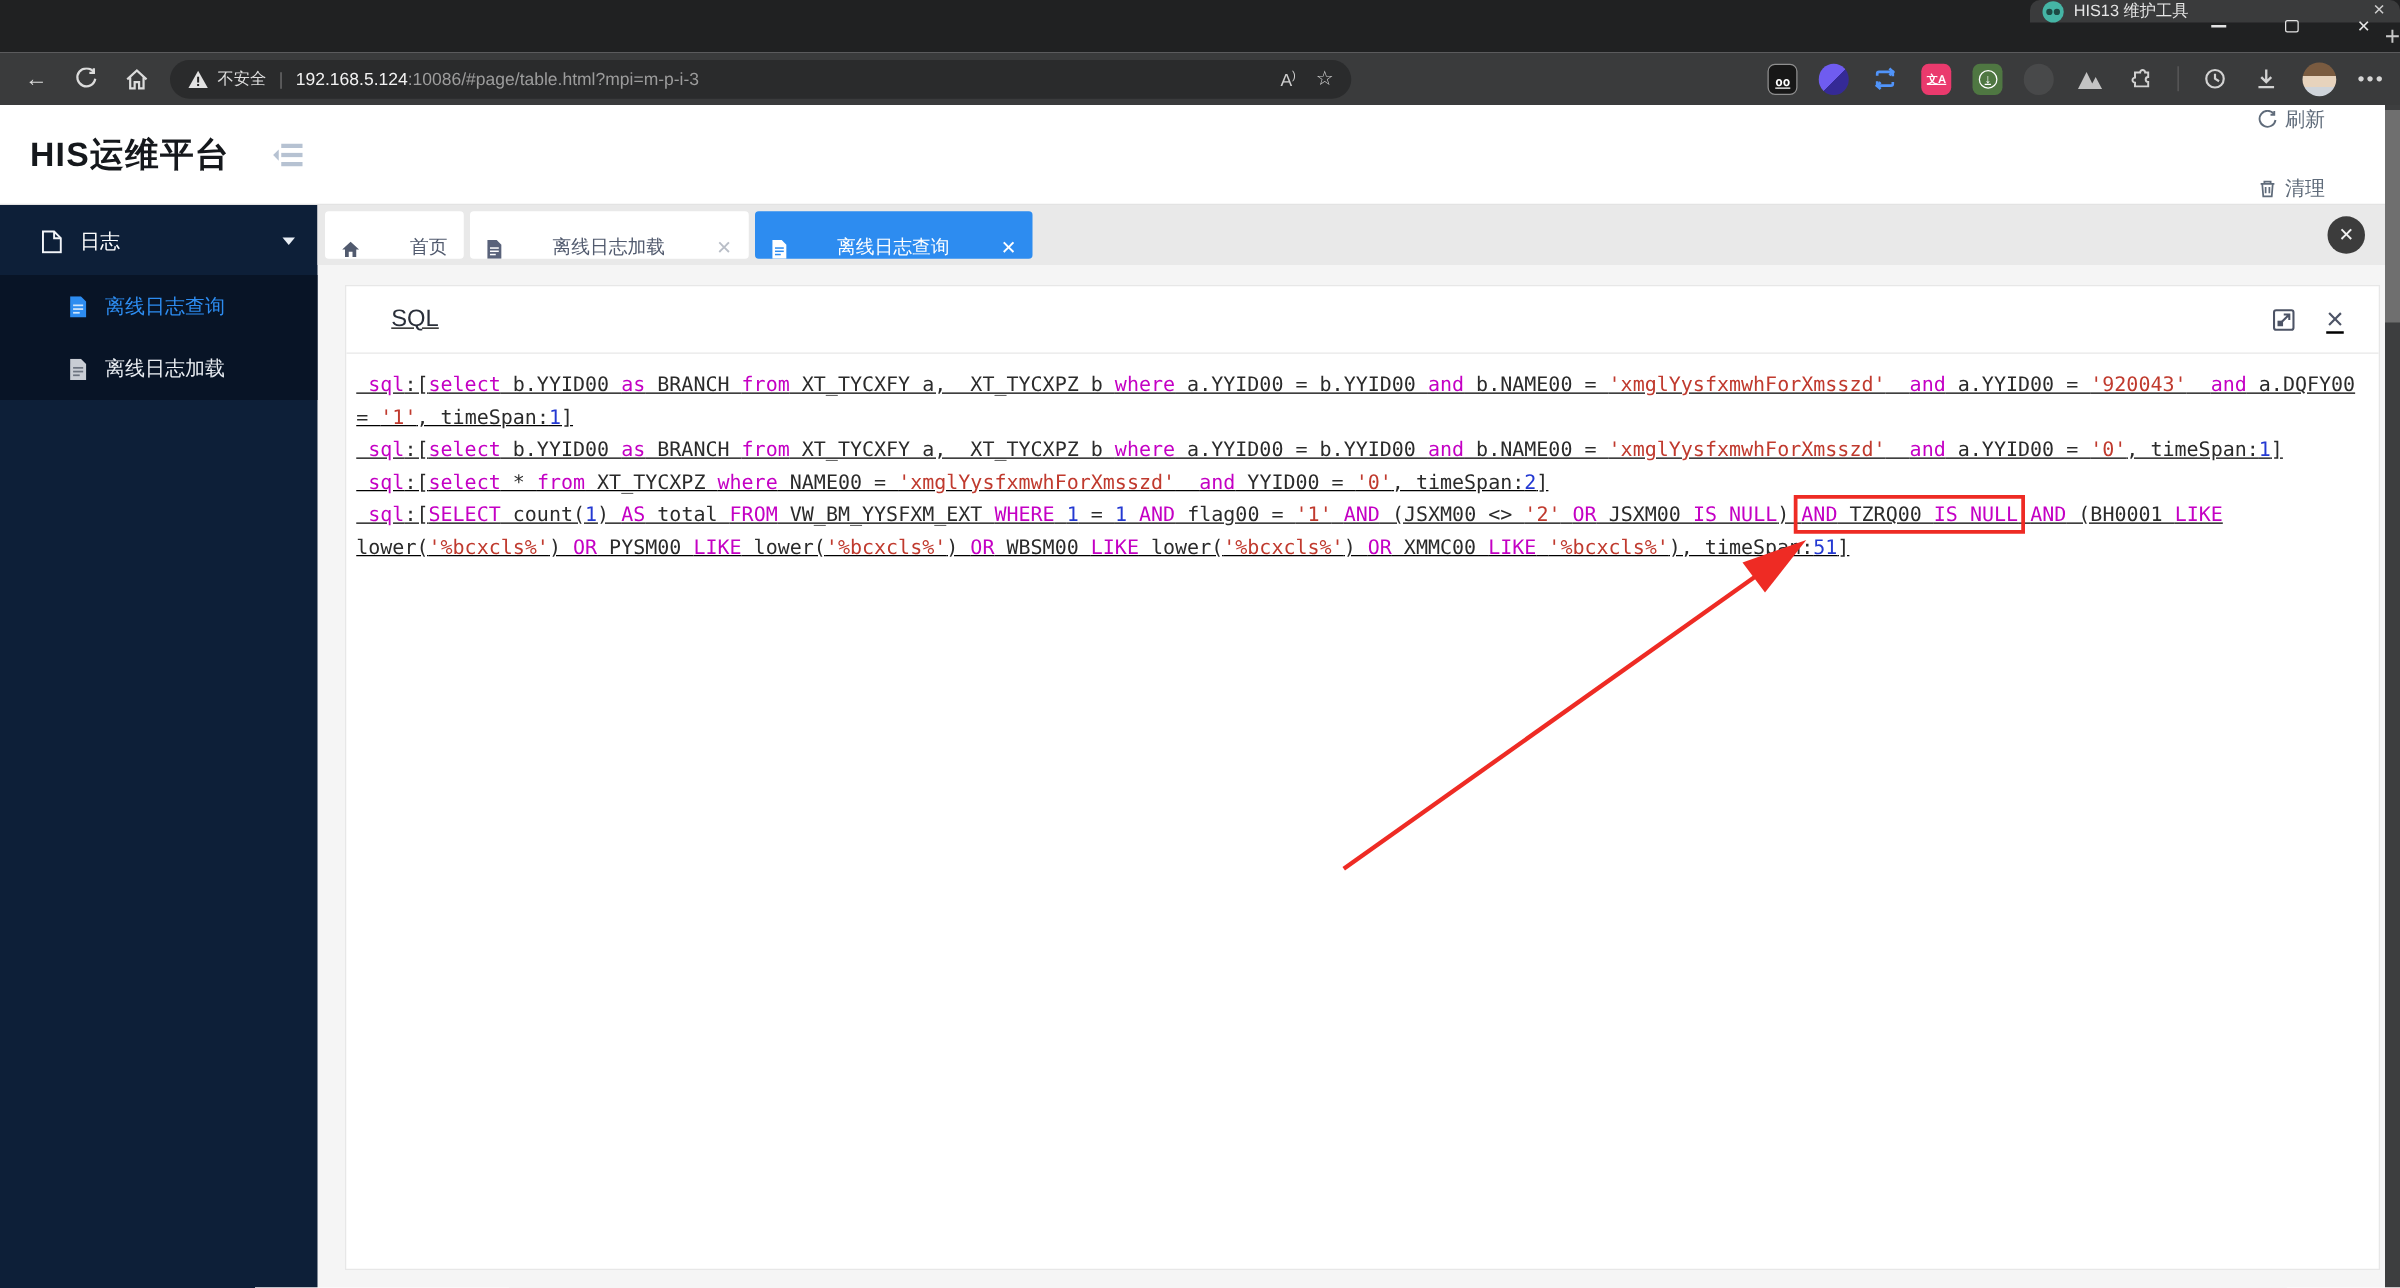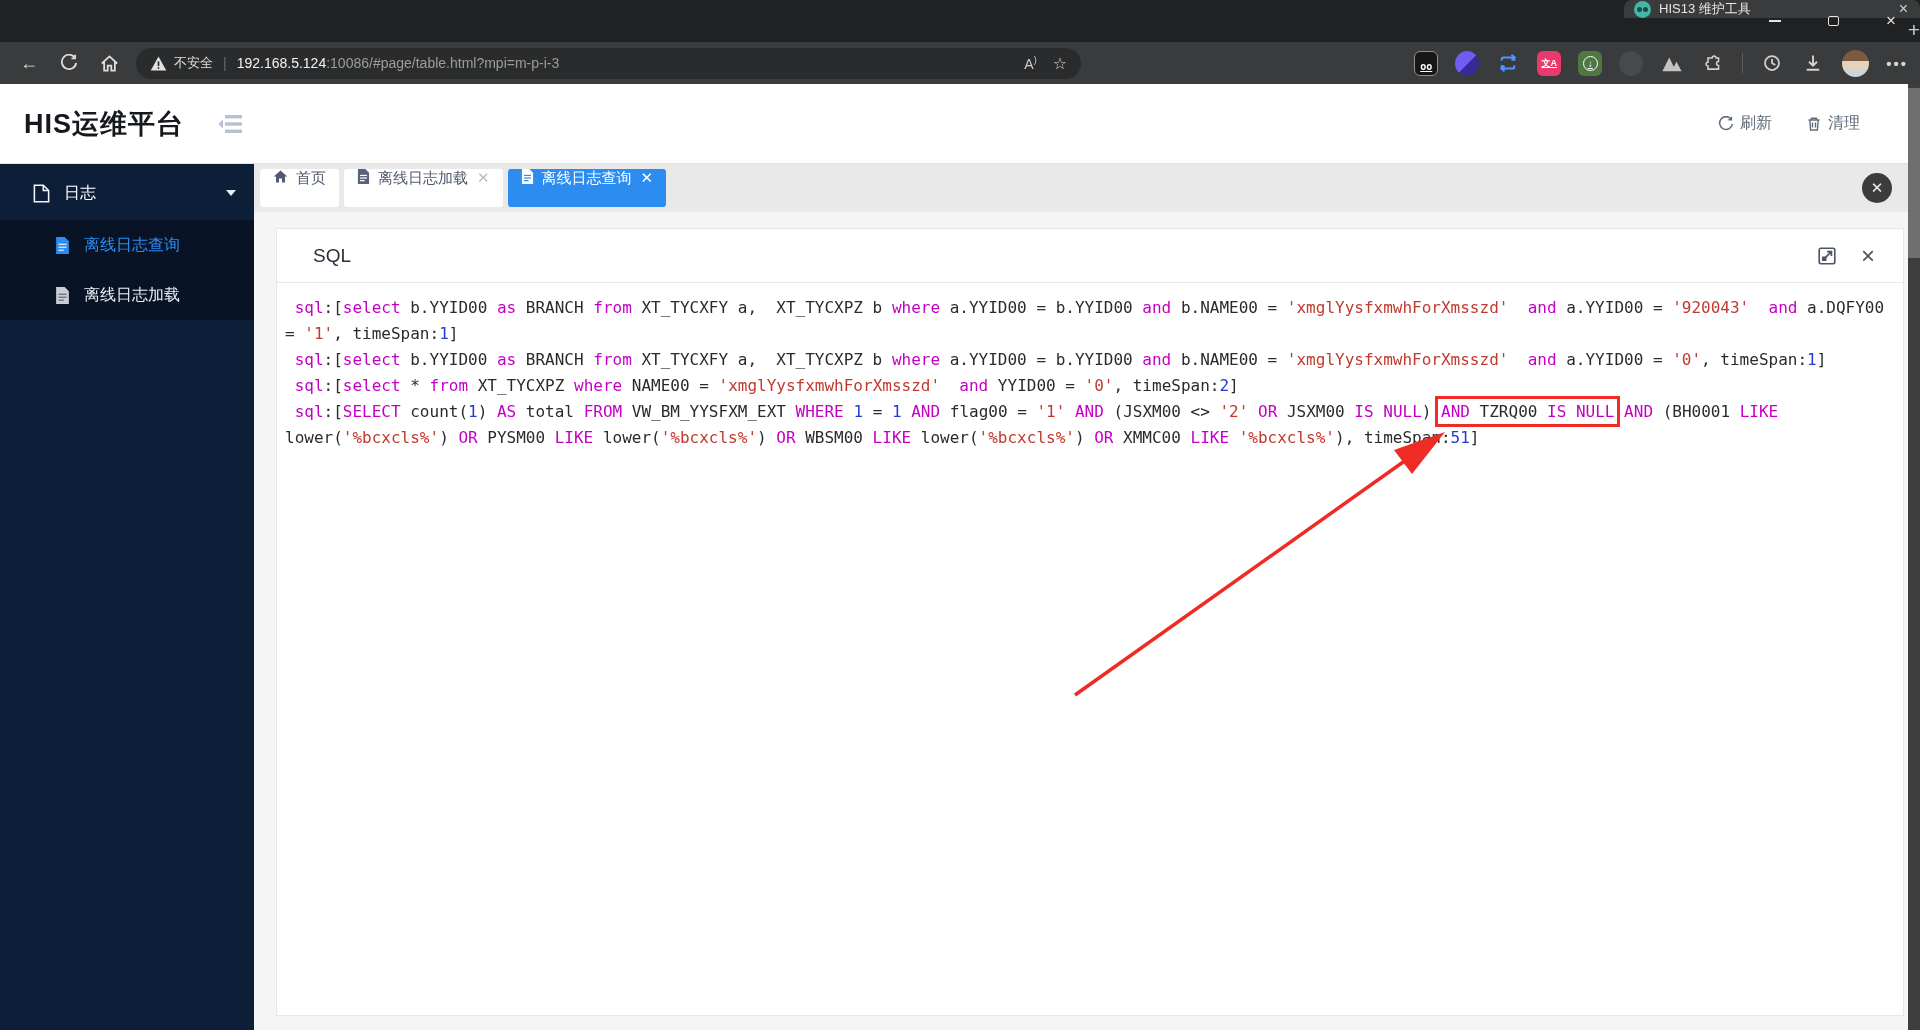--- a/index.html
+++ b/index.html
@@ -39,47 +39,47 @@
   .ext-green i { width:15px; height:15px; border:1.4px solid #fff; border-radius:50%; font-style:normal; display:flex; align-items:center; justify-content:center; font-size:10px;}
   .ext-faded { border-radius:50%; background:#5a5a5a; opacity:.45; }
   .tool-sep { width:1px; height:20px; background:#5d5d5d; }
   .avatar { width:27px; height:27px; border-radius:50%; background:linear-gradient(180deg,#7a5b40 0 40%,#e7d3bd 40% 72%,#cfd4da 72%); flex:none;}
   .dots { color:#d5d5d5; letter-spacing:2px; font-size:15px; font-weight:bold; }
 
   
   .appheader { height:80px; background:#fff; display:flex; align-items:center; padding:0 60px 0 24px; border-bottom:1px solid #e3e3e3;}
   .apptitle { font-size:27px; font-weight:bold; color:#15181c; letter-spacing:1px; }
   .collapse-btn { margin-left:34px; }
-  .hdr-actions { margin-left:auto; display:flex; align-items:flex-end; gap:34px; }
+  .hdr-actions { margin-left:auto; display:flex; align-items:flex-end; gap:34px;flex-direction:column; }
   .hdr-btn { display:flex; align-items:center; gap:6px; color:#5f6b7a; font-size:16px; }
 
   
   .appbody { display:flex; height:866px; background:#f5f5f5; }
   .sidebar { width:254px; background:#0d1f38; padding-top:2px; flex:none; }
   .side-item { height:54px; display:flex; align-items:center; padding:0 18px 0 33px; color:#fff; font-size:16px; }
   .side-item .lbl { margin-left:14px; }
   .side-chevron { margin-left:auto; width:0; height:0; border-left:5.5px solid transparent; border-right:5.5px solid transparent; }
   .chev-down { border-top:6.5px solid #e8eef5; }
   .chev-up { border-bottom:6.5px solid #e8eef5; }
   .submenu { background:#081426; }
   .sub-item { height:50px; display:flex; align-items:center; padding-left:55px; color:#e9edf2; font-size:16px; }
   .sub-item .lbl { margin-left:14px; }
   .sub-item.active { color:#2d8cf0; }
 
   .main { flex:1; display:flex; flex-direction:column; position:relative; }
   .tabbar { height:48px; background:#e9e9e9; display:flex; align-items:center; padding:0 6px; position:relative; flex:none;}
-  .ptab { height:38px; background:#fff; border-radius:3px; display:flex; align-items:flex-start; padding:0 13px; margin-right:5px; color:#515a6e; font-size:15px; }
+  .ptab { height:38px; background:#fff; border-radius:3px; display:flex; align-items:flex-end; padding:0 13px; margin-right:5px; color:#515a6e; font-size:15px;gap:32px; }
   .ptab .ticon { margin-right:8px; display:flex; }
   .ptab .tclose { margin-left:9px; color:#b9bec7; font-size:15px; }
   .ptab.active { background:#2d8cf0; color:#fff; }
   .ptab.active .tclose { color:#fff; }
   .closeall { position:absolute; right:28px; top:9px; width:30px; height:30px; border-radius:50%; background:#3c3c3c; color:#f2f2f2; display:flex; align-items:center; justify-content:center; font-size:15px; }
 
   .content { flex:1; padding:16px 16px 14px 22px; }
-  .panel { background:#fff; height:100%; border:1px solid #e7e7e7; overflow:hidden; }
+  .panel { background:#fff; height:100%; border:1px solid #e7e7e7; overflow:hidden;text-decoration:underline; }
   .panel-head { height:54px; border-bottom:1px solid #e8e8e8; display:flex; align-items:center; padding:0 28px 0 36px; }
   .panel-title { font-size:19px; color:#2a2f3a; }
   .panel-tools { margin-left:auto; display:flex; align-items:center; gap:24px; color:#4d5466; }
   .pt-min { width:22px; height:3px; background:#4d5466; }
   .pt-close { font-size:24px; line-height:20px; }
 
   .sql-body { padding:12px 8px; font-family:"DejaVu Sans Mono","Liberation Mono",monospace; font-size:16px; line-height:26px; white-space:pre; color:#2b2b2b; }
   .t-kw { color:#c400c4; }
   .t-pl { color:#2b2b2b; }
   .t-st { color:#c03a2e; }

